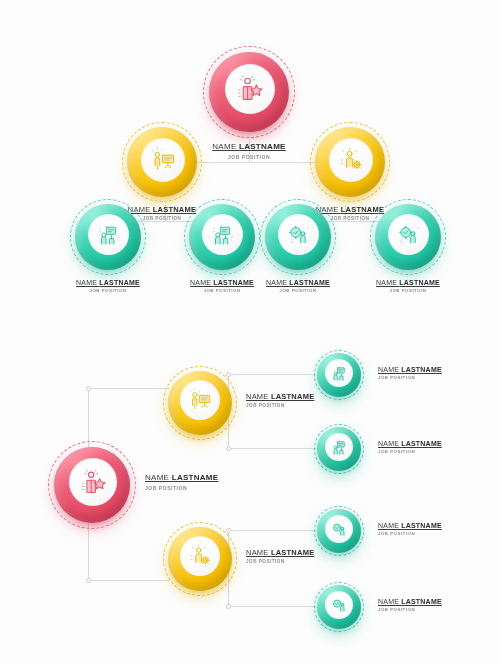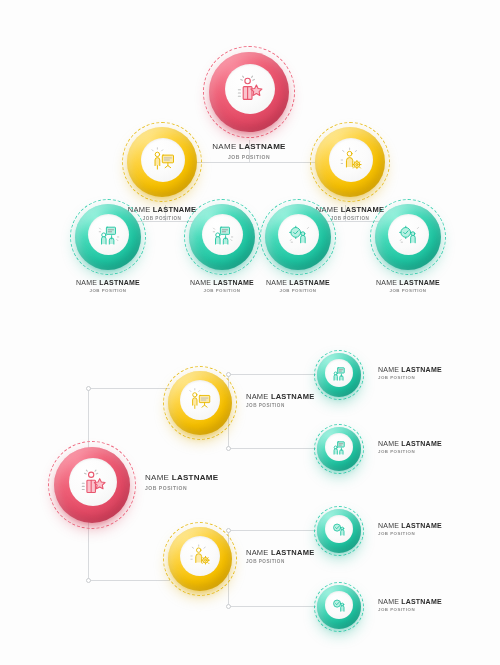--- a/index.html
+++ b/index.html
@@ -59,21 +59,21 @@
 
   .teal .outer {
     background: radial-gradient(circle at 32% 22%, #8ef0da 0%, #43d9b8 32%, #21c6a3 62%, #169f85 100%);
     box-shadow: 0 6px 14px rgba(25,180,150,.35), inset -3px -5px 10px rgba(10,120,100,.35), inset 3px 4px 10px rgba(200,250,240,.6);
   }
   .teal .dashring { border-color: #3fd2b2; }
   .teal .shadowdisc { background: #1bb396; }
 
   
   .lbl { position: absolute; line-height: 1.35; }
-  .lbl .nm { color: #3b3b3b; white-space: nowrap; }
+  .lbl .nm { color: #3b3b3b; white-space: nowrap; text-decoration: underline; }
   .lbl .nm b { font-weight: 700; color: #2b2b2b; }
   .lbl .pos { color: #8d8d8d; letter-spacing: .11em; white-space: nowrap; }
   .lbl.center { text-align: center; }
   .lbl.left { text-align: left; }
 
   .sz-lg .nm  { font-size: 8px; font-weight: 400; letter-spacing: .035em; }
   .sz-lg .pos { font-size: 5px; font-weight: 700; margin-top: 1px; }
   .sz-md .nm  { font-size: 7.5px; font-weight: 400; letter-spacing: .03em; }
   .sz-md .pos { font-size: 4.6px; font-weight: 700; margin-top: 1px; }
   .sz-sm .nm  { font-size: 7px; font-weight: 400; letter-spacing: .03em; }

